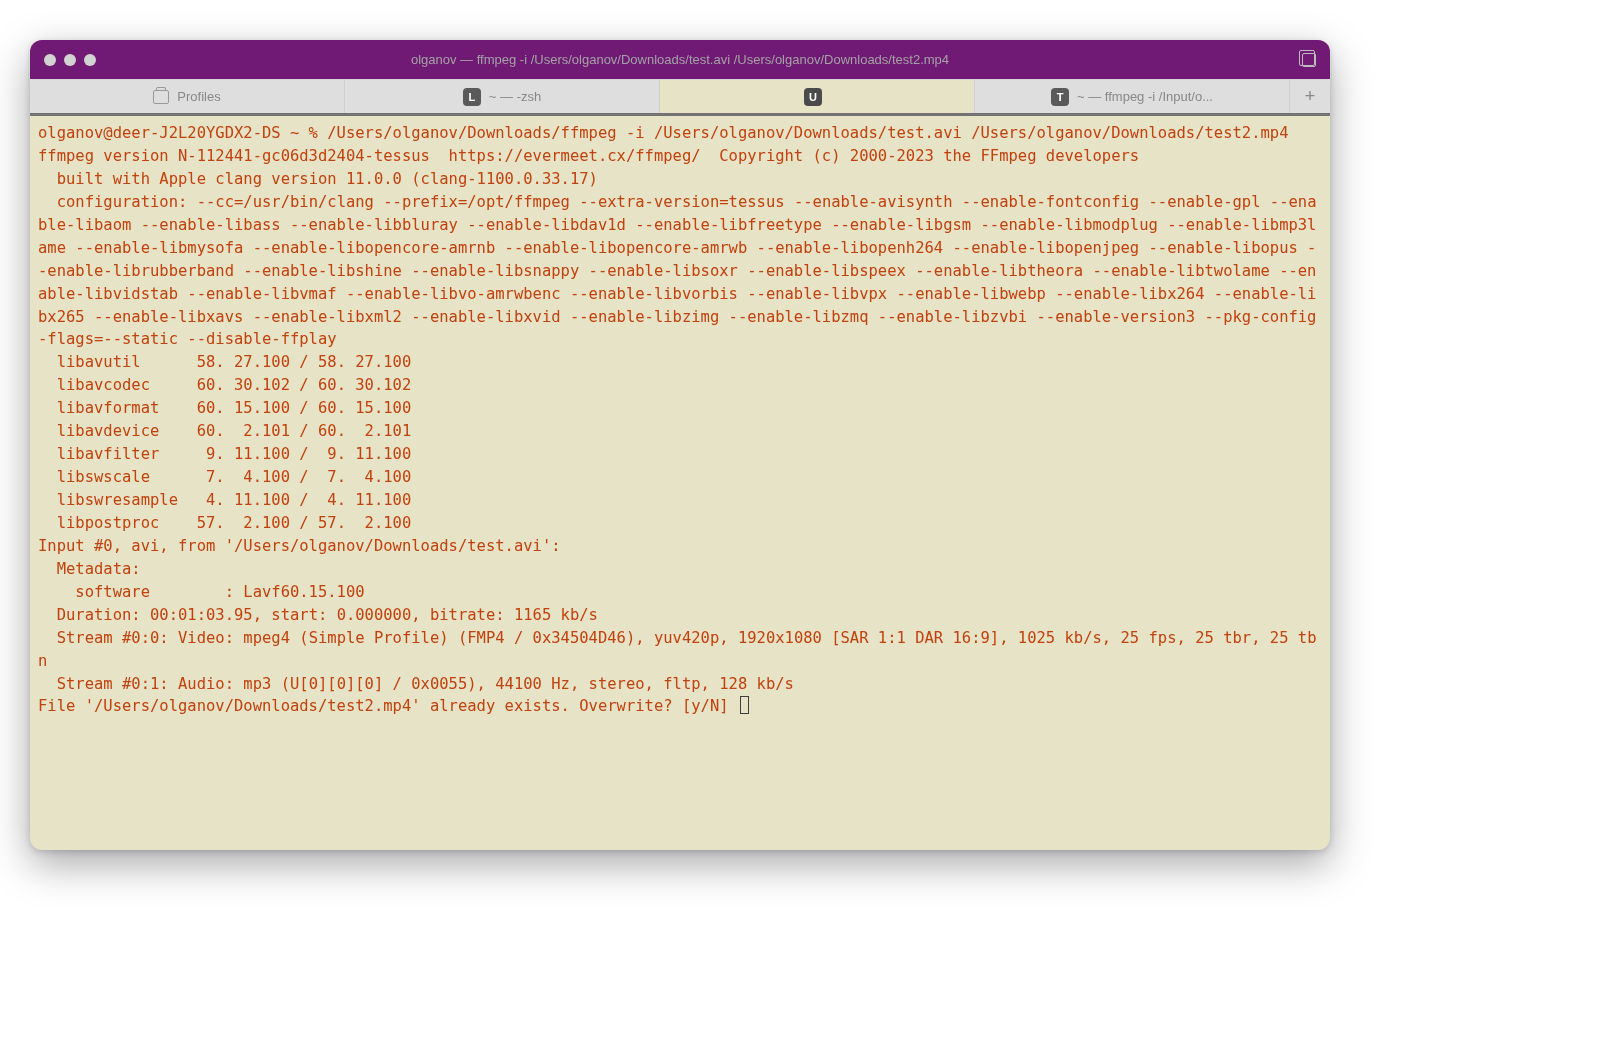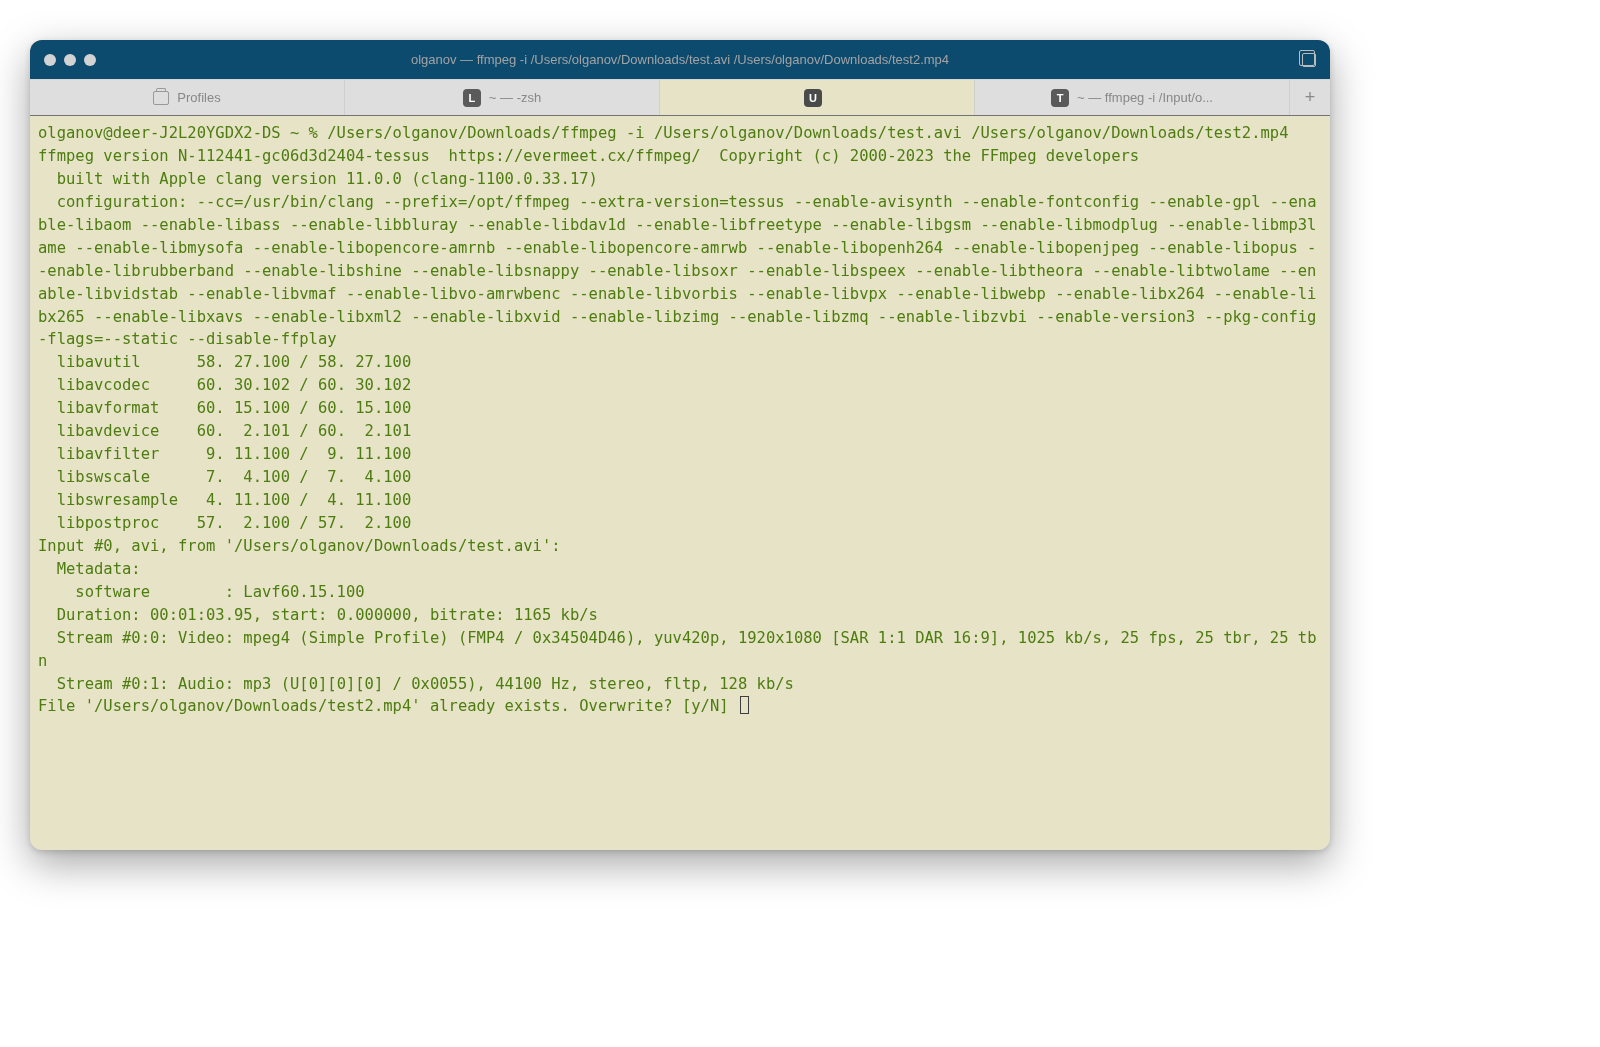--- a/index.html
+++ b/index.html
@@ -18,21 +18,21 @@
     height: 810px;
     background: #e6e3c7;
     border-radius: 12px;
     box-shadow: 0 14px 40px rgba(0,0,0,0.35), 0 2px 6px rgba(0,0,0,0.15);
     overflow: hidden;
     display: flex;
     flex-direction: column;
   }
   .titlebar {
     height: 40px;
-    background: #0c4a6e;
+    background: #701a75;
     display: flex;
     align-items: center;
     padding: 0 14px;
     position: relative;
     border-bottom: 1px solid #d6d6d6;
   }
   .traffic-lights {
     display: flex;
     gap: 8px;
   }
@@ -45,21 +45,21 @@
     left: 0; right: 0;
     text-align: center;
     color: #a3a3a3;
     font-size: 13px;
     pointer-events: none;
   }
   .tabs-row {
     height: 36px;
     background: #dedede;
     display: flex;
-    border-bottom: 1px solid #737373;
+    border-bottom: 3px solid #737373;
   }
   .tab {
     flex: 1;
     display: flex;
     align-items: center;
     justify-content: center;
     gap: 8px;
     font-size: 13px;
     color: #888;
     border-right: 1px solid #cfcfcf;
@@ -124,21 +124,21 @@
     width: 14px; height: 14px;
     border: 1.5px solid #bbb;
     border-radius: 2px;
   }
   .terminal {
     flex: 1;
     padding: 6px 8px;
     font-family: "SF Mono", Menlo, Monaco, Consolas, monospace;
     font-size: 15.5px;
     line-height: 1.48;
-    color: #4d7c0f;
+    color: #c2410c;
     white-space: pre-wrap;
     word-break: break-all;
     overflow: hidden;
   }
   .cursor-block {
     display: inline-block;
     width: 9px; height: 18px;
     border: 1.5px solid #3e3e3e;
     vertical-align: -3px;
     margin-left: 2px;

